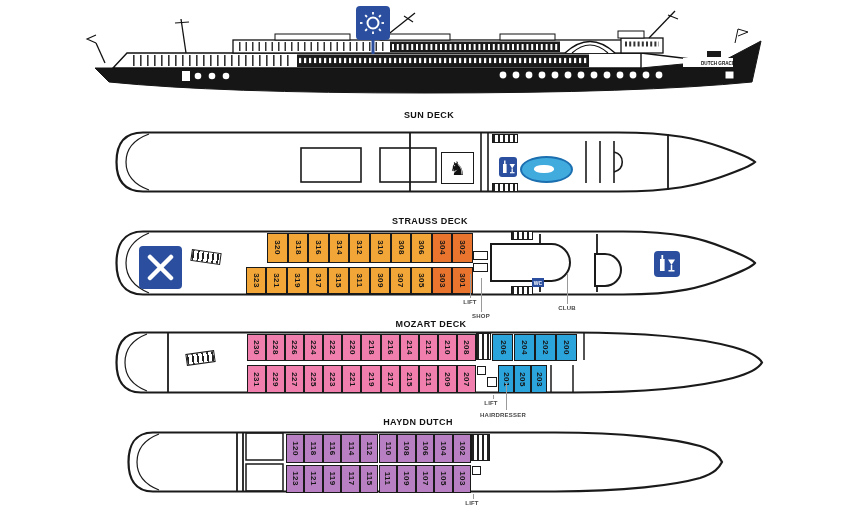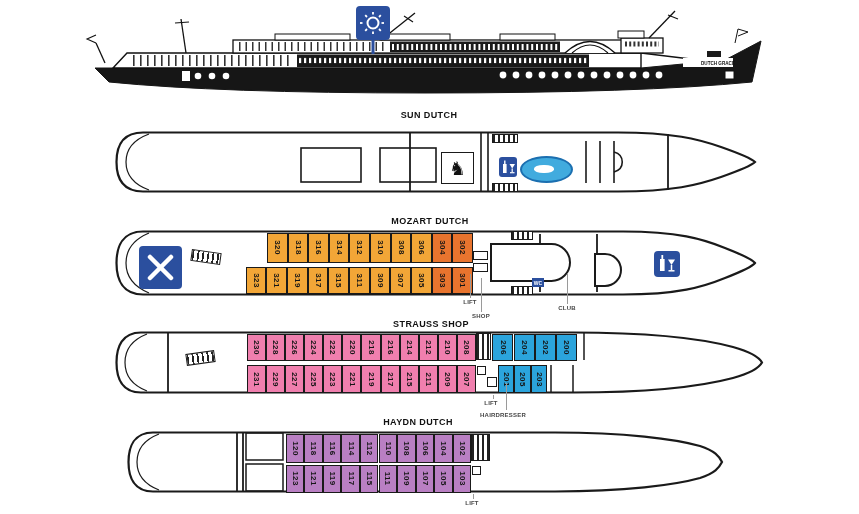--- a/index.html
+++ b/index.html
@@ -105,23 +105,23 @@
         <line x1="296.5" y1="18" x2="299" y2="18"></line>
           <line x1="277.5" y1="18" x2="275" y2="18"></line>
         <line x1="294" y1="12" x2="295.8" y2="10.2"></line>
           <line x1="282" y1="12" x2="280.2" y2="10.2"></line>
         <line x1="294" y1="24" x2="295.8" y2="25.8"></line>
           <line x1="282" y1="24" x2="280.2" y2="25.8"></line>
       </g>
     </g>
   </svg>
 
-  <div class="deck-label" style="left:429px;top:110px">SUN DUTCH</div>
-  <div class="deck-label" style="left:430px;top:216px">MOZART DUTCH</div>
-  <div class="deck-label" style="left:431px;top:319px">STRAUSS SHOP</div>
+  <div class="deck-label" style="left:429px;top:110px">SUN DECK</div>
+  <div class="deck-label" style="left:430px;top:216px">STRAUSS DECK</div>
+  <div class="deck-label" style="left:431px;top:319px">MOZART DECK</div>
   <div class="deck-label" style="left:418px;top:417px">HAYDN DUTCH</div>
 
   <svg style="left:113px;top:131px" width="645" height="62" viewBox="0 0 645 62">
     <path d="M30,1.5 H505 C560,1.5 585,8 608,16 C625,22 638,27 642,31 C638,35 625,40 608,46
              C585,54 560,60.5 505,60.5 H30 C10,60.5 3.5,48 3.5,31 C3.5,14 10,1.5 30,1.5 Z" fill="#fff" stroke="#1a1a1a" stroke-width="2.2"></path>
     <path d="M36,3 C17,10 13,22 13,31 C13,40 17,52 36,59" fill="none" stroke="#1a1a1a" stroke-width="1.2"></path>
     <line x1="297" y1="2" x2="297" y2="60" stroke="#1a1a1a" stroke-width="1.8"></line>
     <rect x="188" y="17" width="60" height="34" fill="none" stroke="#1a1a1a" stroke-width="1.6"></rect>
     <rect x="267" y="17" width="56" height="34" fill="none" stroke="#1a1a1a" stroke-width="1.6"></rect>
     <line x1="368" y1="2" x2="368" y2="60" stroke="#1a1a1a" stroke-width="1.6"></line>

